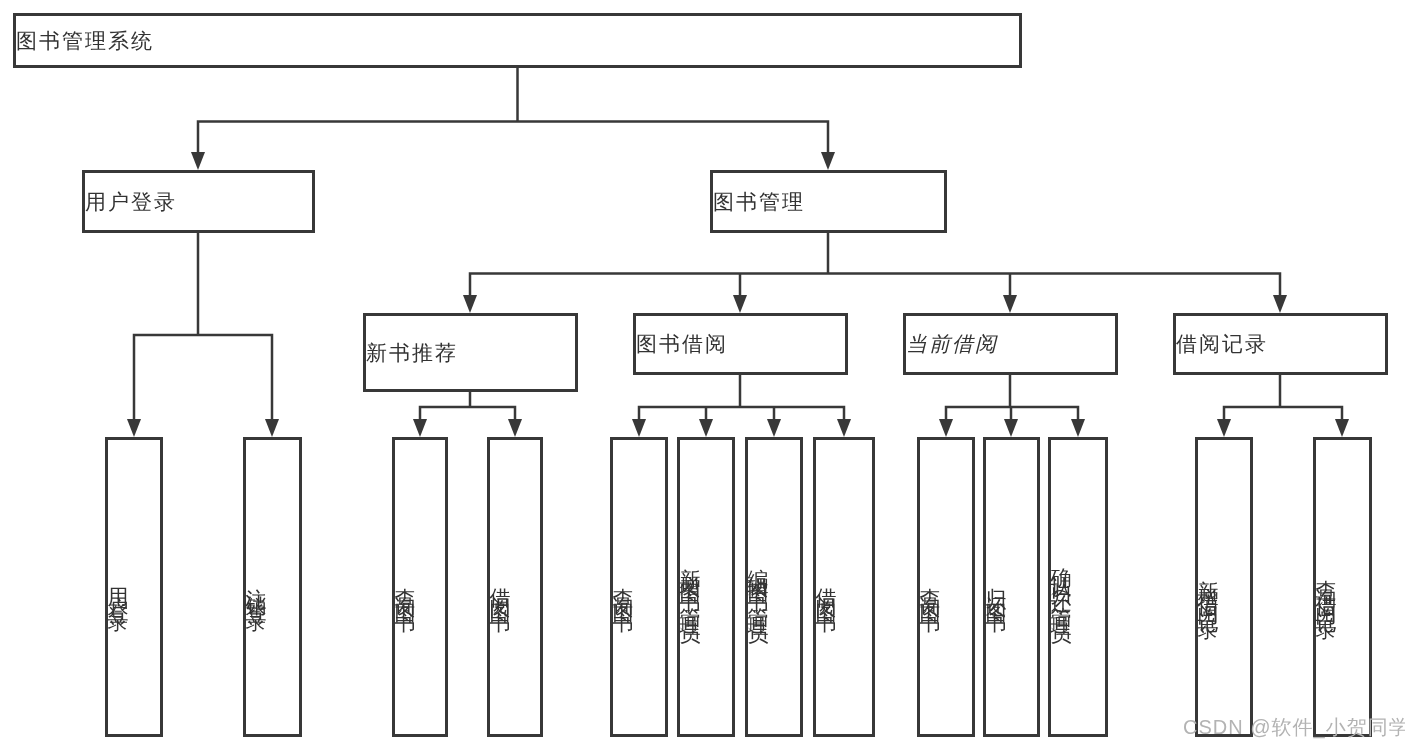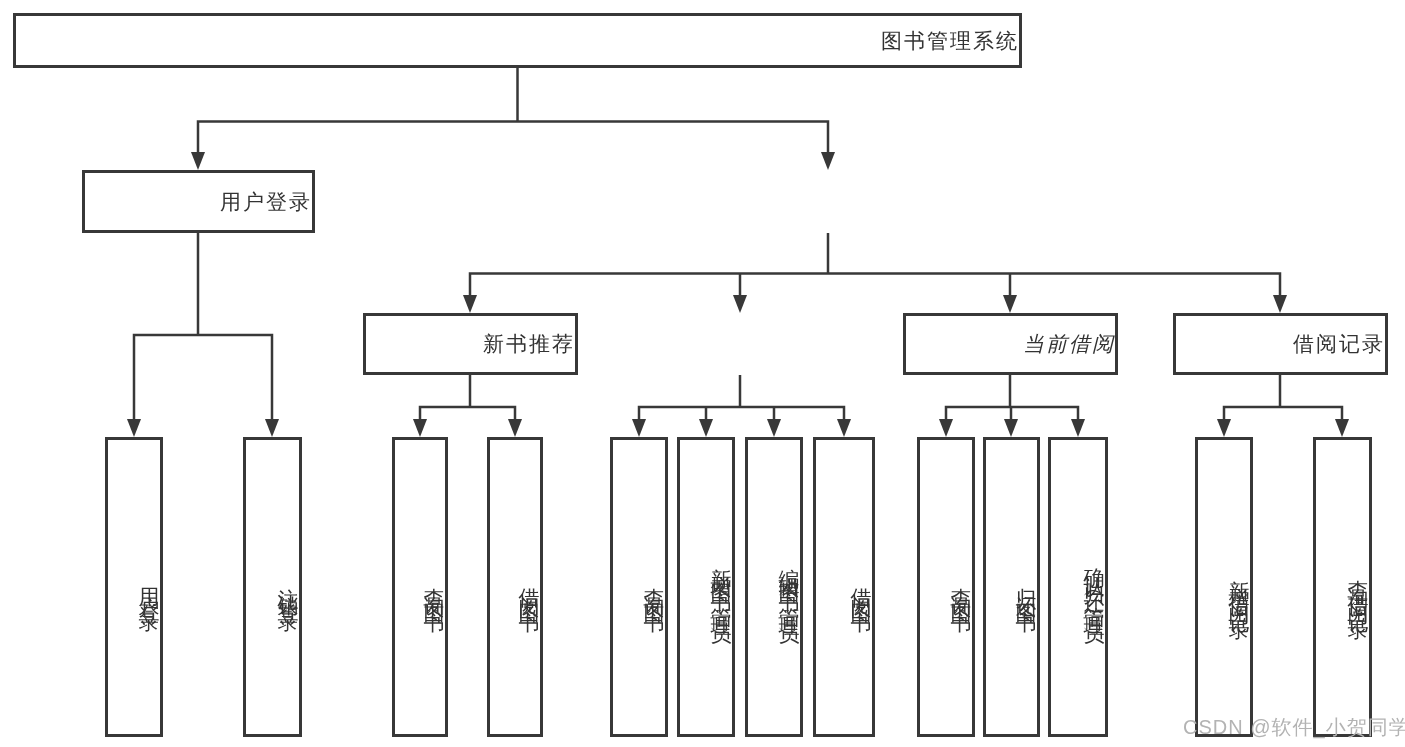--- a/index.html
+++ b/index.html
@@ -17,21 +17,21 @@
     width: 1405px; height: 747px;
     z-index: 1;
   }
   .node {
     position: absolute;
     box-sizing: border-box;
     background: #ffffff;
     border: 3px solid #383838;
     display: flex;
     align-items: center;
-    justify-content: flex-end;
+    justify-content: flex-start;
     color: #333333;
     z-index: 2;
   }
   .node.h span {
     font-size: 21px;
     letter-spacing: 2px;
     white-space: nowrap;
   }
   .node.v span {
     writing-mode: vertical-rl;
@@ -118,23 +118,29 @@
     </g>
   </svg>
 
   <div class="node h" style="left:13px; top:13px; width:1009px; height:55px;">
     <span>图书管理系统</span>
   </div>
 
   <div class="node h" style="left:82px; top:170px; width:233px; height:63px;">
     <span>用户登录</span>
   </div>
+  <div class="node h" style="left:710px; top:170px; width:237px; height:63px;">
+    <span>图书管理</span>
+  </div>
 
-  <div class="node h" style="left:363px; top:313px; width:215px; height:62px;">
+  <div class="node h" style="left:363px; top:313px; width:215px; height:79px;">
     <span>新书推荐</span>
+  </div>
+  <div class="node h" style="left:633px; top:313px; width:215px; height:62px;">
+    <span>图书借阅</span>
   </div>
   <div class="node h" style="left:903px; top:313px; width:215px; height:62px;font-style:italic;">
     <span>当前借阅</span>
   </div>
   <div class="node h" style="left:1173px; top:313px; width:215px; height:62px;">
     <span>借阅记录</span>
   </div>
 
   <div class="node v" style="left:105px; top:437px; width:58px; height:300px;">
     <span>用户登录</span>

